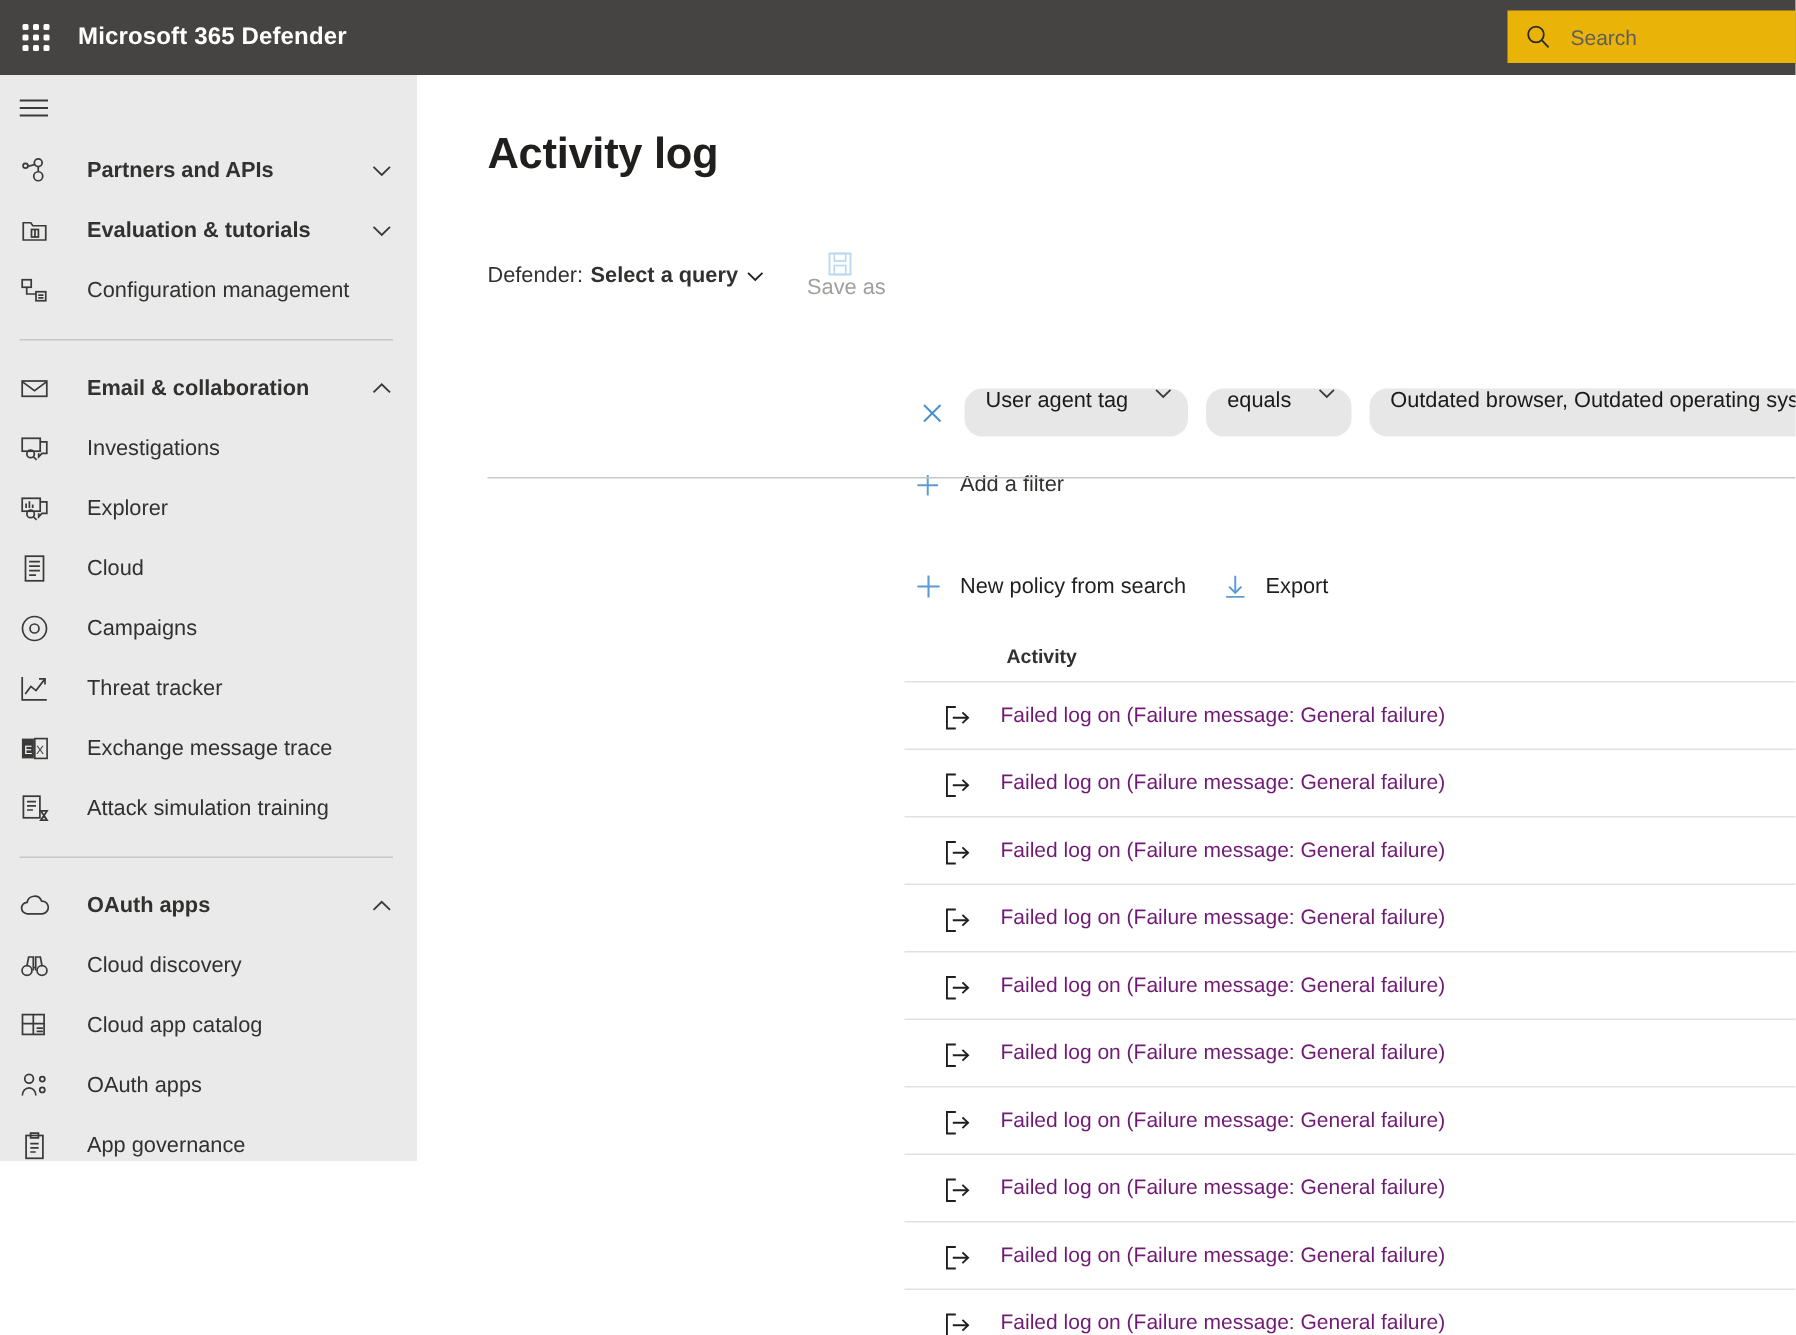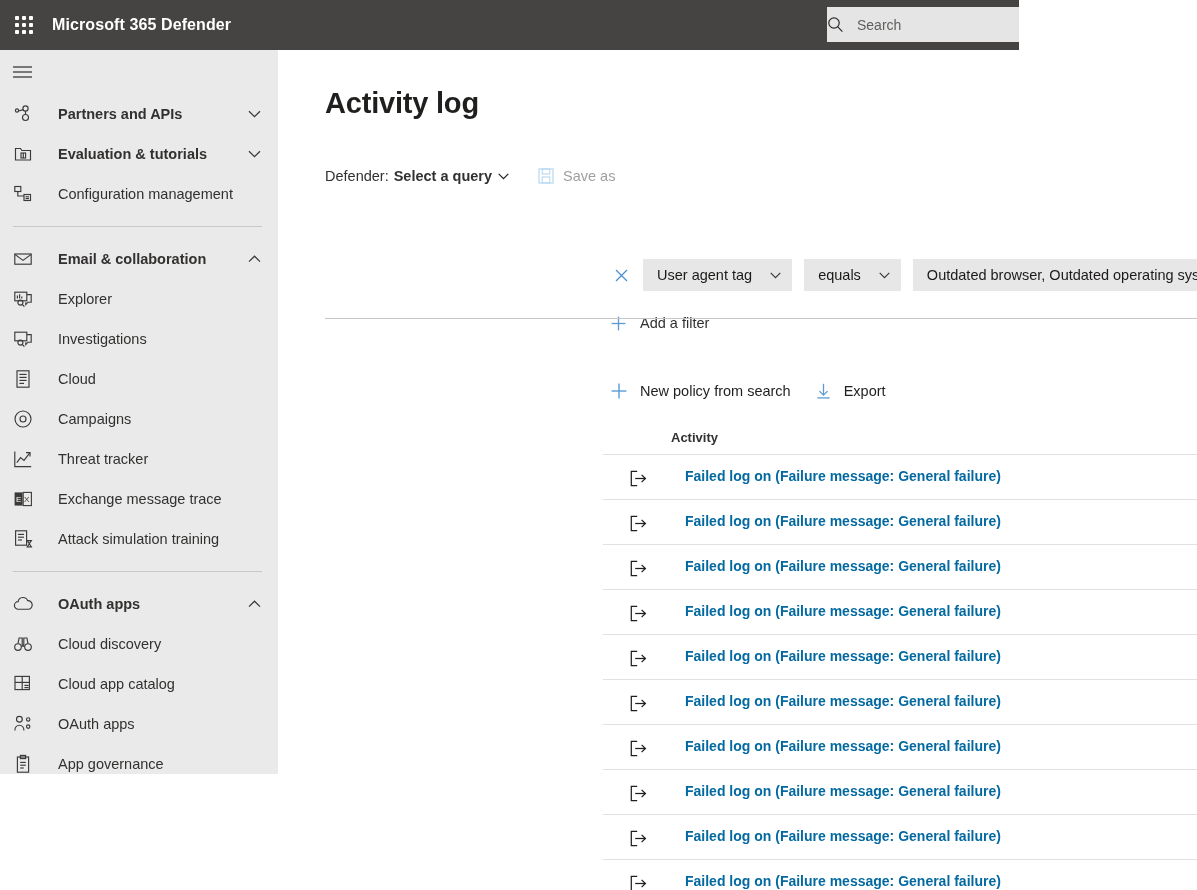--- a/index.html
+++ b/index.html
@@ -8,21 +8,21 @@
     width: 1197px; height: 890px;
     overflow: hidden;
     background: #ffffff;
     font-family: "Liberation Sans", sans-serif;
     -webkit-font-smoothing: antialiased;
   }
 
   
   #topbar {
     position: absolute; top: 0; left: 0;
-    width: 1019px; height: 50px;
+    width: 1197px; height: 50px;
     background: #464442;
     display: flex; align-items: center;
   }
   #waffle {
     width: 48px; height: 50px;
     display: flex; align-items: center; justify-content: center;
     cursor: pointer;
   }
   .waffle-grid {
     display: grid;
@@ -34,22 +34,23 @@
   #brand {
     color: #ffffff;
     font-size: 16px;
     font-weight: bold;
     letter-spacing: .1px;
     margin-left: 4px;
   }
   #search-box {
     position: absolute; right: 0px; top: 7px;
     width: 192px; height: 35px;
-    background: #e5e5e5;
+    background: #eab308;
     display: flex; align-items: center;
+    padding-left: 12px;
   }
   #search-box .sicon { width: 22px; height: 18px; display:flex; align-items:center; }
   #search-text {
     font-size: 14px; color: #605e5c; margin-left: 8px;
   }
 
   
   #sidebar {
     position: absolute; top: 50px; left: 0;
     width: 278px; height: 724px;
@@ -115,42 +116,43 @@
     display: flex; align-items: center;
     font-size: 14.5px; color: #323130;
   }
   #queries-label { color: #323130; }
   #select-query {
     font-weight: bold; margin-left: 5px; cursor: pointer;
   }
   #query-chev { margin-left: 6px; display: inline-flex; align-items: center; }
   #save-as {
     display: flex; align-items: center; margin-left: 29px;
-    color: #a19f9d; cursor: default;
+    color: #a19f9d; cursor: default; flex-direction: column;
   }
   #save-as .sv-ico { margin-right: 9px; display: flex; align-items: center; }
 
   #filter-row {
     position: absolute; left: 333px; top: 209px;
     display: flex; align-items: center;
   }
   #filter-remove {
     width: 20px; height: 20px;
     display: flex; align-items: center; justify-content: center;
     cursor: pointer; margin-right: 12px;
   }
   .pill {
     height: 32px;
     background: #e7e7e7;
-    display: flex; align-items: center;
+    display: flex; align-items: flex-start;
     padding: 0 11px 0 14px;
     font-size: 14.5px; color: #1b1a19;
     cursor: pointer;
     margin-right: 12px;
     white-space: nowrap;
+    border-radius: 12px;
   }
   .pill .p-chev { margin-left: 18px; display:flex; align-items:center; }
 
   #add-filter {
     position: absolute; left: 333px; top: 265px;
     display: flex; align-items: center;
     font-size: 14.5px; color: #323130;
     cursor: pointer;
   }
   #add-filter .plus { margin-right: 14px; display:flex; align-items:center; }
@@ -184,22 +186,22 @@
     position: relative;
     height: 45px;
     border-top: 1px solid #e1e1e1;
   }
   .trow .r-ico {
     position: absolute; left: 26px; top: 14px;
     width: 18px; height: 18px;
     display: flex; align-items: center; justify-content: center;
   }
   .trow .r-act {
-    position: absolute; left: 82px; top: 13px;
-    font-size: 14px; font-weight: bold; color: #0369a1;
+    position: absolute; left: 64px; top: 13px;
+    font-size: 14px; font-weight: normal; color: #701a75;
     white-space: nowrap;
   }
   svg { display: block; }
 </style>
 </head>
 <body>
 
 <div id="topbar">
   <div id="waffle">
     <div class="waffle-grid">
@@ -291,40 +293,40 @@
         <span class="chev">
           <svg width="13" height="8" viewBox="0 0 13 8">
             <polyline points="1,6.6 6.5,1.2 12,6.6" fill="none" stroke="#3b3a39" stroke-width="1.25"></polyline>
           </svg>
         </span>
       </div>
       <div class="nav-item">
         <span class="ico">
           <svg width="20" height="20" viewBox="0 0 20 20" fill="none" stroke="#3b3a39" stroke-width="1.15">
             <rect x="1.8" y="3.2" width="12" height="8.6"></rect>
+            <path d="M13.8 5.6h4.4v7.6h-3.2l-2.2 2.4v-2.4"></path>
+            <circle cx="7.4" cy="13.6" r="2.5"></circle>
+            <line x1="9.3" y1="15.5" x2="11.4" y2="17.6"></line>
+          </svg>
+        </span>
+        <span class="lbl">Investigations</span>
+      </div>
+      <div class="nav-item">
+        <span class="ico">
+          <svg width="20" height="20" viewBox="0 0 20 20" fill="none" stroke="#3b3a39" stroke-width="1.15">
+            <rect x="1.8" y="3.2" width="12" height="8.6"></rect>
             <line x1="4.4" y1="9.6" x2="4.4" y2="6.6"></line>
             <line x1="6.6" y1="9.6" x2="6.6" y2="5.2"></line>
             <line x1="8.8" y1="9.6" x2="8.8" y2="7.4"></line>
             <path d="M13.8 5.6h4.4v7.6h-3.2l-2.2 2.4v-2.4"></path>
             <circle cx="7.4" cy="13.6" r="2.5"></circle>
             <line x1="9.3" y1="15.5" x2="11.4" y2="17.6"></line>
           </svg>
         </span>
         <span class="lbl">Explorer</span>
-      </div>
-      <div class="nav-item">
-        <span class="ico">
-          <svg width="20" height="20" viewBox="0 0 20 20" fill="none" stroke="#3b3a39" stroke-width="1.15">
-            <rect x="1.8" y="3.2" width="12" height="8.6"></rect>
-            <path d="M13.8 5.6h4.4v7.6h-3.2l-2.2 2.4v-2.4"></path>
-            <circle cx="7.4" cy="13.6" r="2.5"></circle>
-            <line x1="9.3" y1="15.5" x2="11.4" y2="17.6"></line>
-          </svg>
-        </span>
-        <span class="lbl">Investigations</span>
       </div>
       <div class="nav-item">
         <span class="ico">
           <svg width="20" height="20" viewBox="0 0 20 20" fill="none" stroke="#3b3a39" stroke-width="1.15">
             <rect x="4" y="1.8" width="12" height="16.4"></rect>
             <line x1="6.4" y1="5.4" x2="13.6" y2="5.4"></line>
             <line x1="6.4" y1="8.4" x2="13.6" y2="8.4"></line>
             <line x1="6.4" y1="11.4" x2="13.6" y2="11.4"></line>
             <line x1="6.4" y1="14.4" x2="11" y2="14.4"></line>
           </svg>

